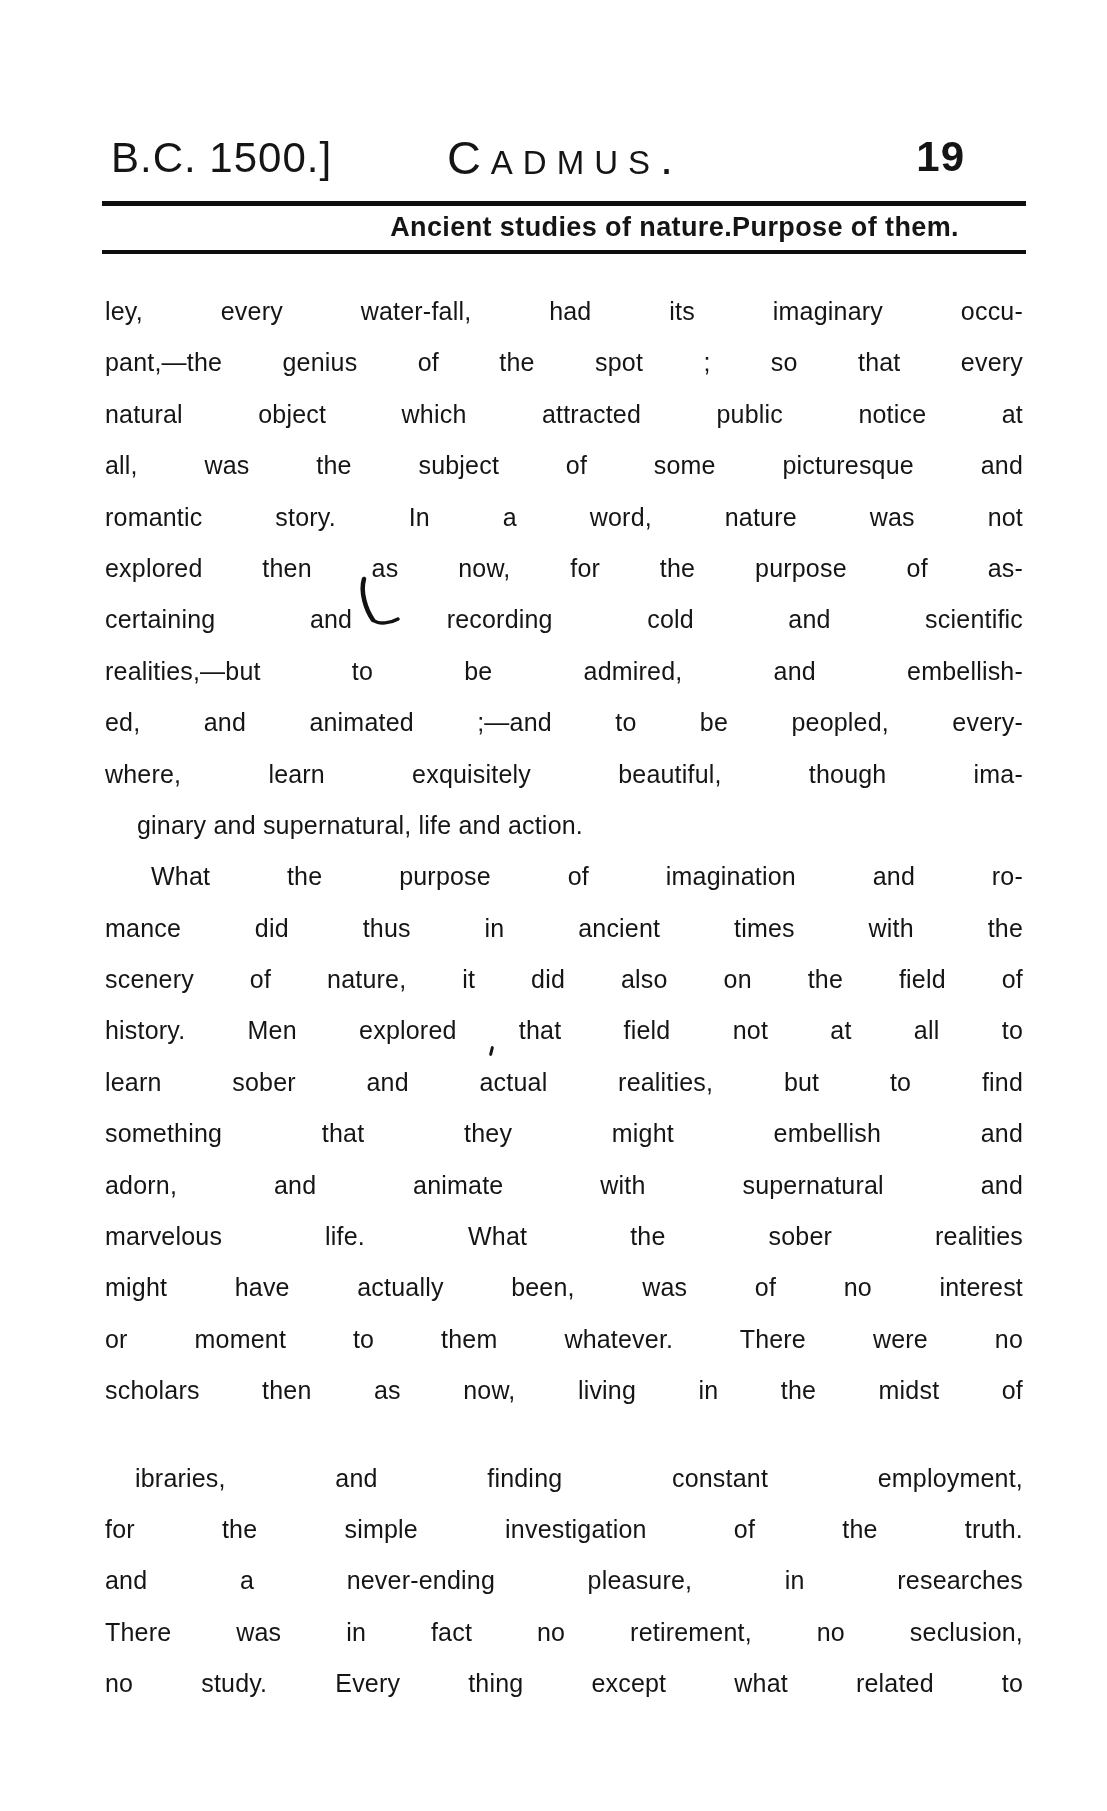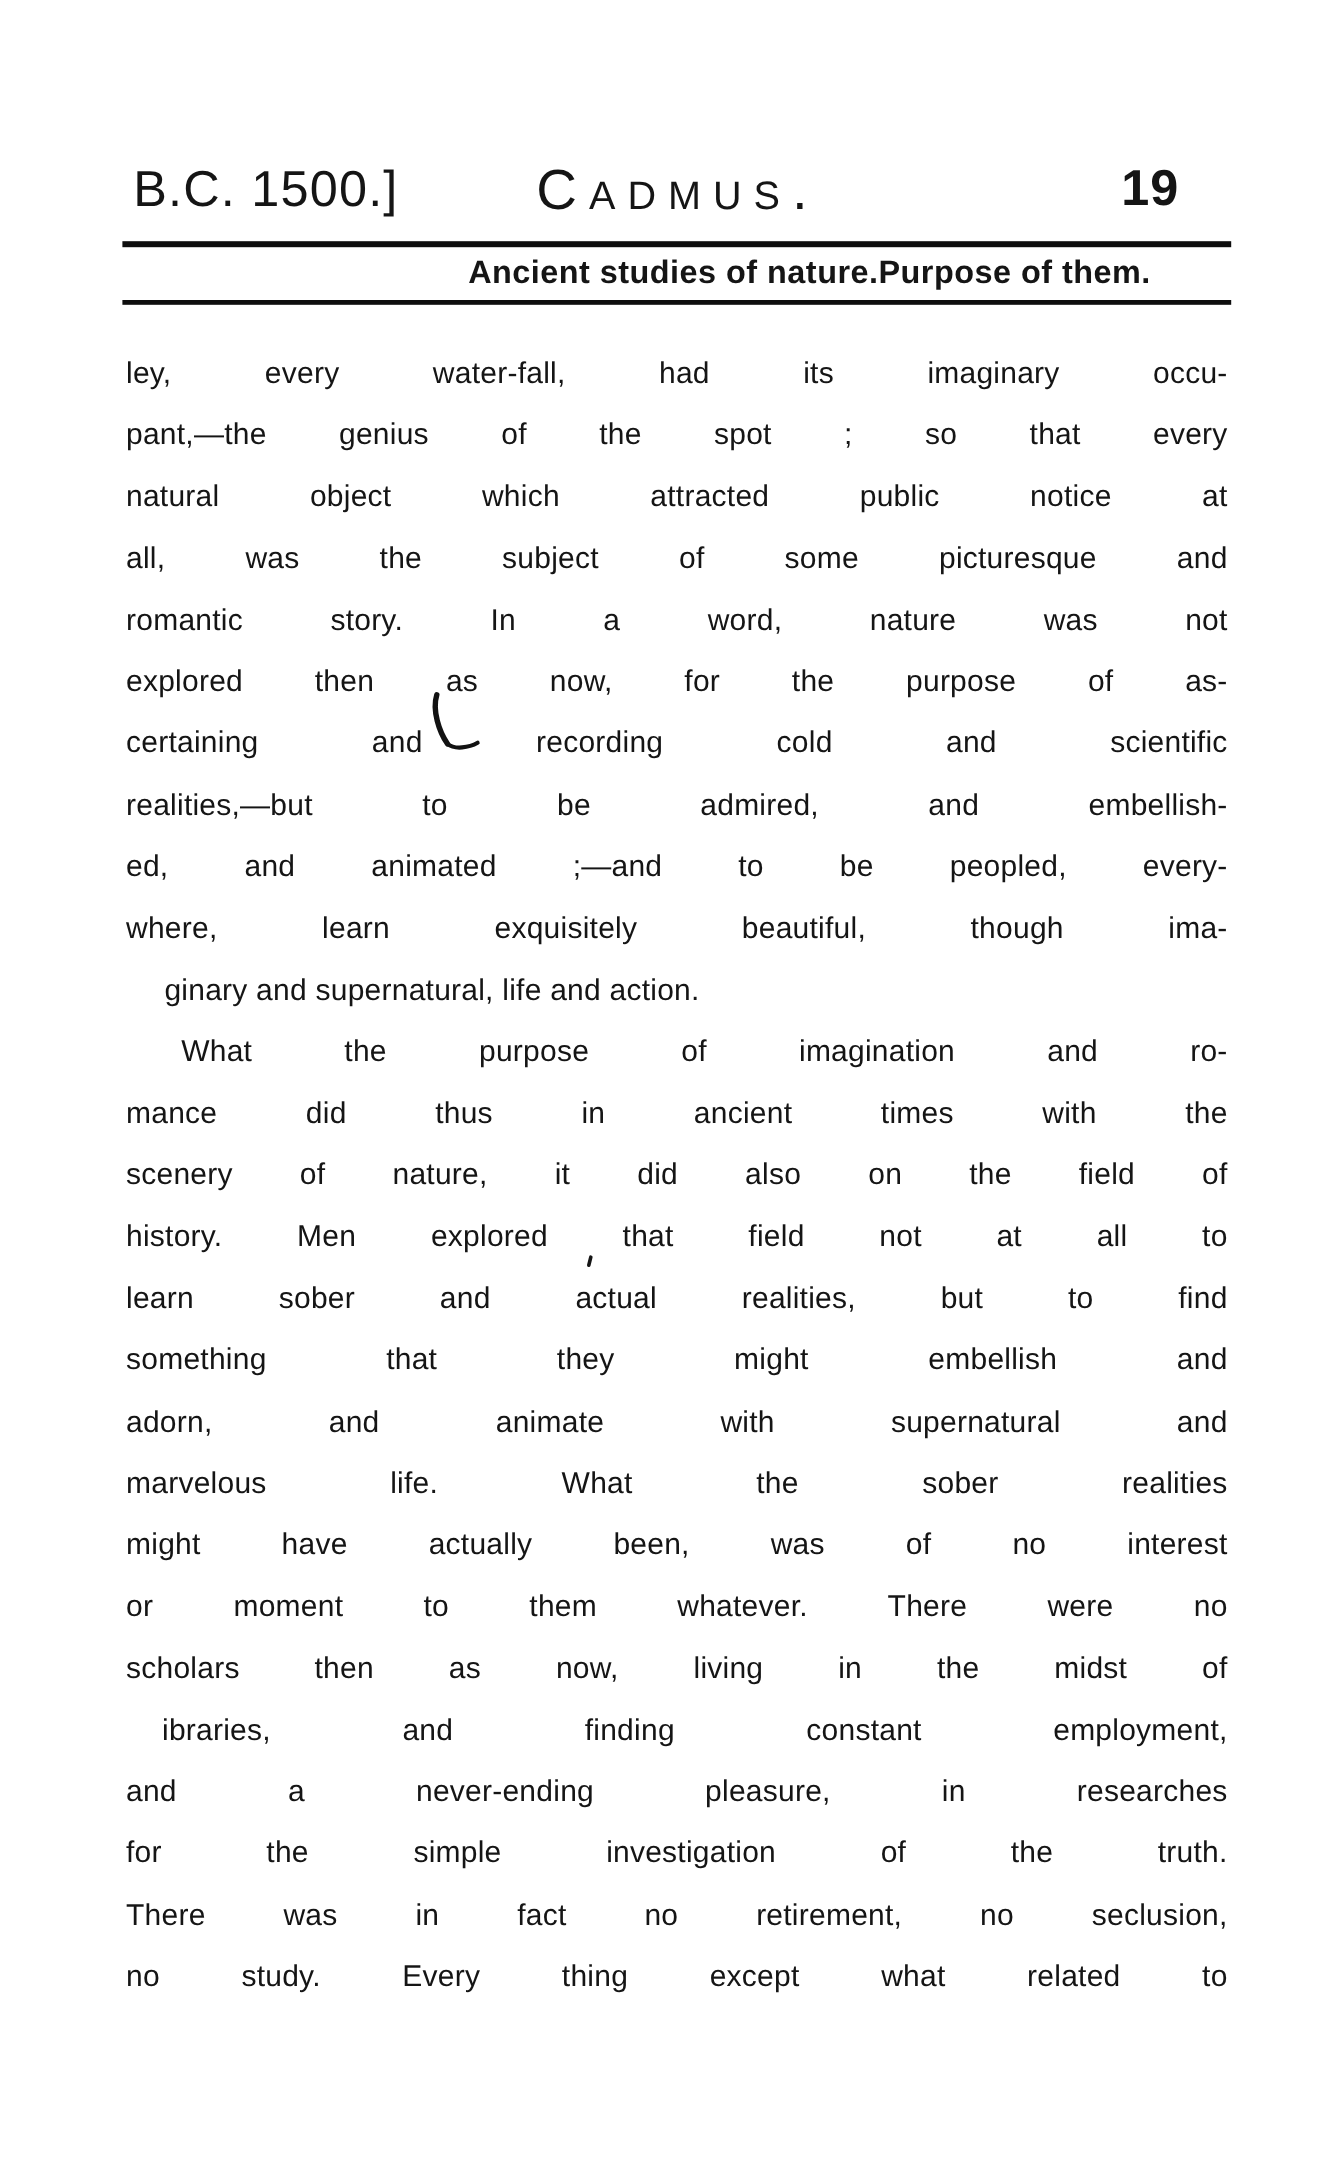--- a/index.html
+++ b/index.html
@@ -34,21 +34,21 @@
     position: absolute;
     left: 0; right: 0; top: 0;
     text-align: center;
     font-variant: small-caps;
     font-size: 47px;
     letter-spacing: 10px;
     white-space: nowrap;
   }
   .hdr-pageno {
     position: absolute;
-    right: 42px; top: 3px;
+    right: 60px; top: 3px;
     font-size: 42px;
     font-weight: bold;
     letter-spacing: 1px;
   }
 
   
   .rule { position: absolute; left: 102px; width: 924px; background: #0e0e0e; }
   .rule-top { top: 201px; height: 5px; }
   .rule-bottom { top: 250px; height: 4px; }
 
@@ -76,21 +76,21 @@
     font-size: 25px;
     line-height: 51.4px;
     height: 51.4px;
     text-align: justify;
     text-align-last: justify;
     letter-spacing: 0.2px;
     white-space: nowrap;
   }
   .bl.para-end { text-align-last: left; white-space: normal; margin-left: 32px; }
   .bl.indent { text-indent: 46px; }
-  .bl.small-indent { text-indent: 30px; }
+  .bl.small-indent { text-indent: 30px; margin-top: 36px; }
 
   
   .ink-stroke {
     position: absolute;
     left: 350px; top: 576px;
     width: 56px; height: 56px;
     pointer-events: none;
   }
   .stray-mark {
     position: absolute;
@@ -139,22 +139,22 @@
     <div class="bl">scenery of nature, it did also on the field of</div>
     <div class="bl">history.  Men explored that field not at all to</div>
     <div class="bl">learn sober and actual realities, but to find</div>
     <div class="bl">something that they might embellish and</div>
     <div class="bl">adorn, and animate with supernatural and</div>
     <div class="bl">marvelous life.  What the sober realities</div>
     <div class="bl">might have actually been, was of no interest</div>
     <div class="bl">or moment to them whatever.  There were no</div>
     <div class="bl">scholars then as now, living in the midst of</div>
     <div class="bl small-indent">ibraries, and finding constant employment,</div>
+    <div class="bl">for the simple investigation of the truth.</div>
     <div class="bl">and a never-ending pleasure, in researches</div>
-    <div class="bl">for the simple investigation of the truth.</div>
     <div class="bl">There was in fact no retirement, no seclusion,</div>
     <div class="bl">no study.  Every thing except what related to</div>
   </div>
 
   <svg class="ink-stroke" viewBox="0 0 56 56" xmlns="http://www.w3.org/2000/svg">
     <path d="M14,3 C10,16 16,34 23,44" stroke="#121212" stroke-width="4.5" fill="none" stroke-linecap="round"></path>
     <path d="M23,44 C29,49 41,47 48,43" stroke="#121212" stroke-width="3.5" fill="none" stroke-linecap="round"></path>
   </svg>
 
   <div class="stray-mark"></div>

